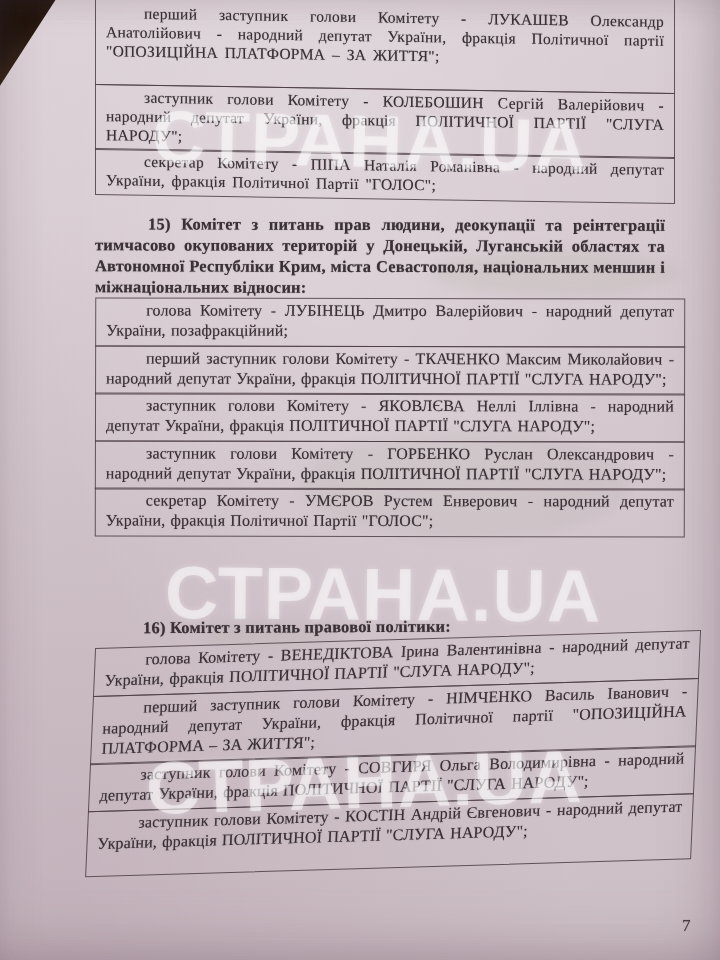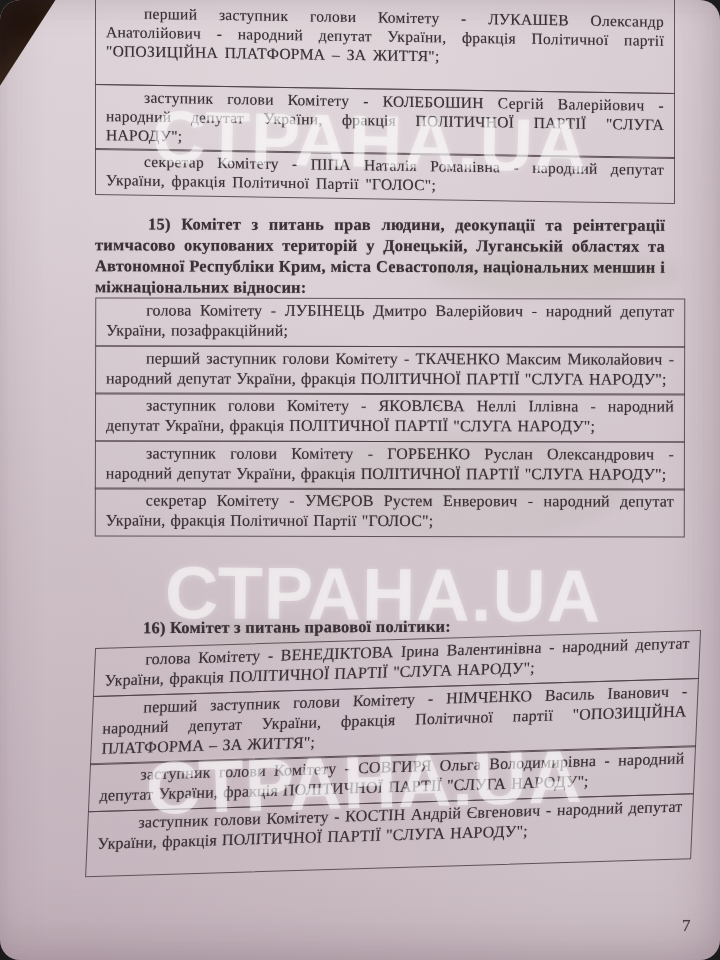--- a/index.html
+++ b/index.html
@@ -4,21 +4,20 @@
 <style>
   html,body{margin:0;padding:0;background:#1b1b1b;}
   .photo{
     position:relative;width:720px;height:960px;overflow:hidden;
     background:
       radial-gradient(ellipse at 45% 18%, rgba(255,255,255,.14), transparent 55%),
       radial-gradient(ellipse at 8% 96%, rgba(140,108,125,.18), transparent 55%),
       linear-gradient(168deg,#dcd2d7 0%,#d7cbd1 32%,#d1c4cb 68%,#cdbfc6 100%);
     font-family:"Liberation Serif", serif;
     color:#3a3136;
-    border-radius:20px;
   }
   .photo::after{
     content:"";position:absolute;inset:0;pointer-events:none;
     box-shadow:
       inset -28px 0 60px -30px rgba(105,80,95,.38),
       inset 0 -42px 70px -40px rgba(105,80,95,.35),
       inset 22px 0 55px -38px rgba(105,80,95,.25),
       inset 0 18px 40px -32px rgba(105,80,95,.20);
   }
   .corner{

